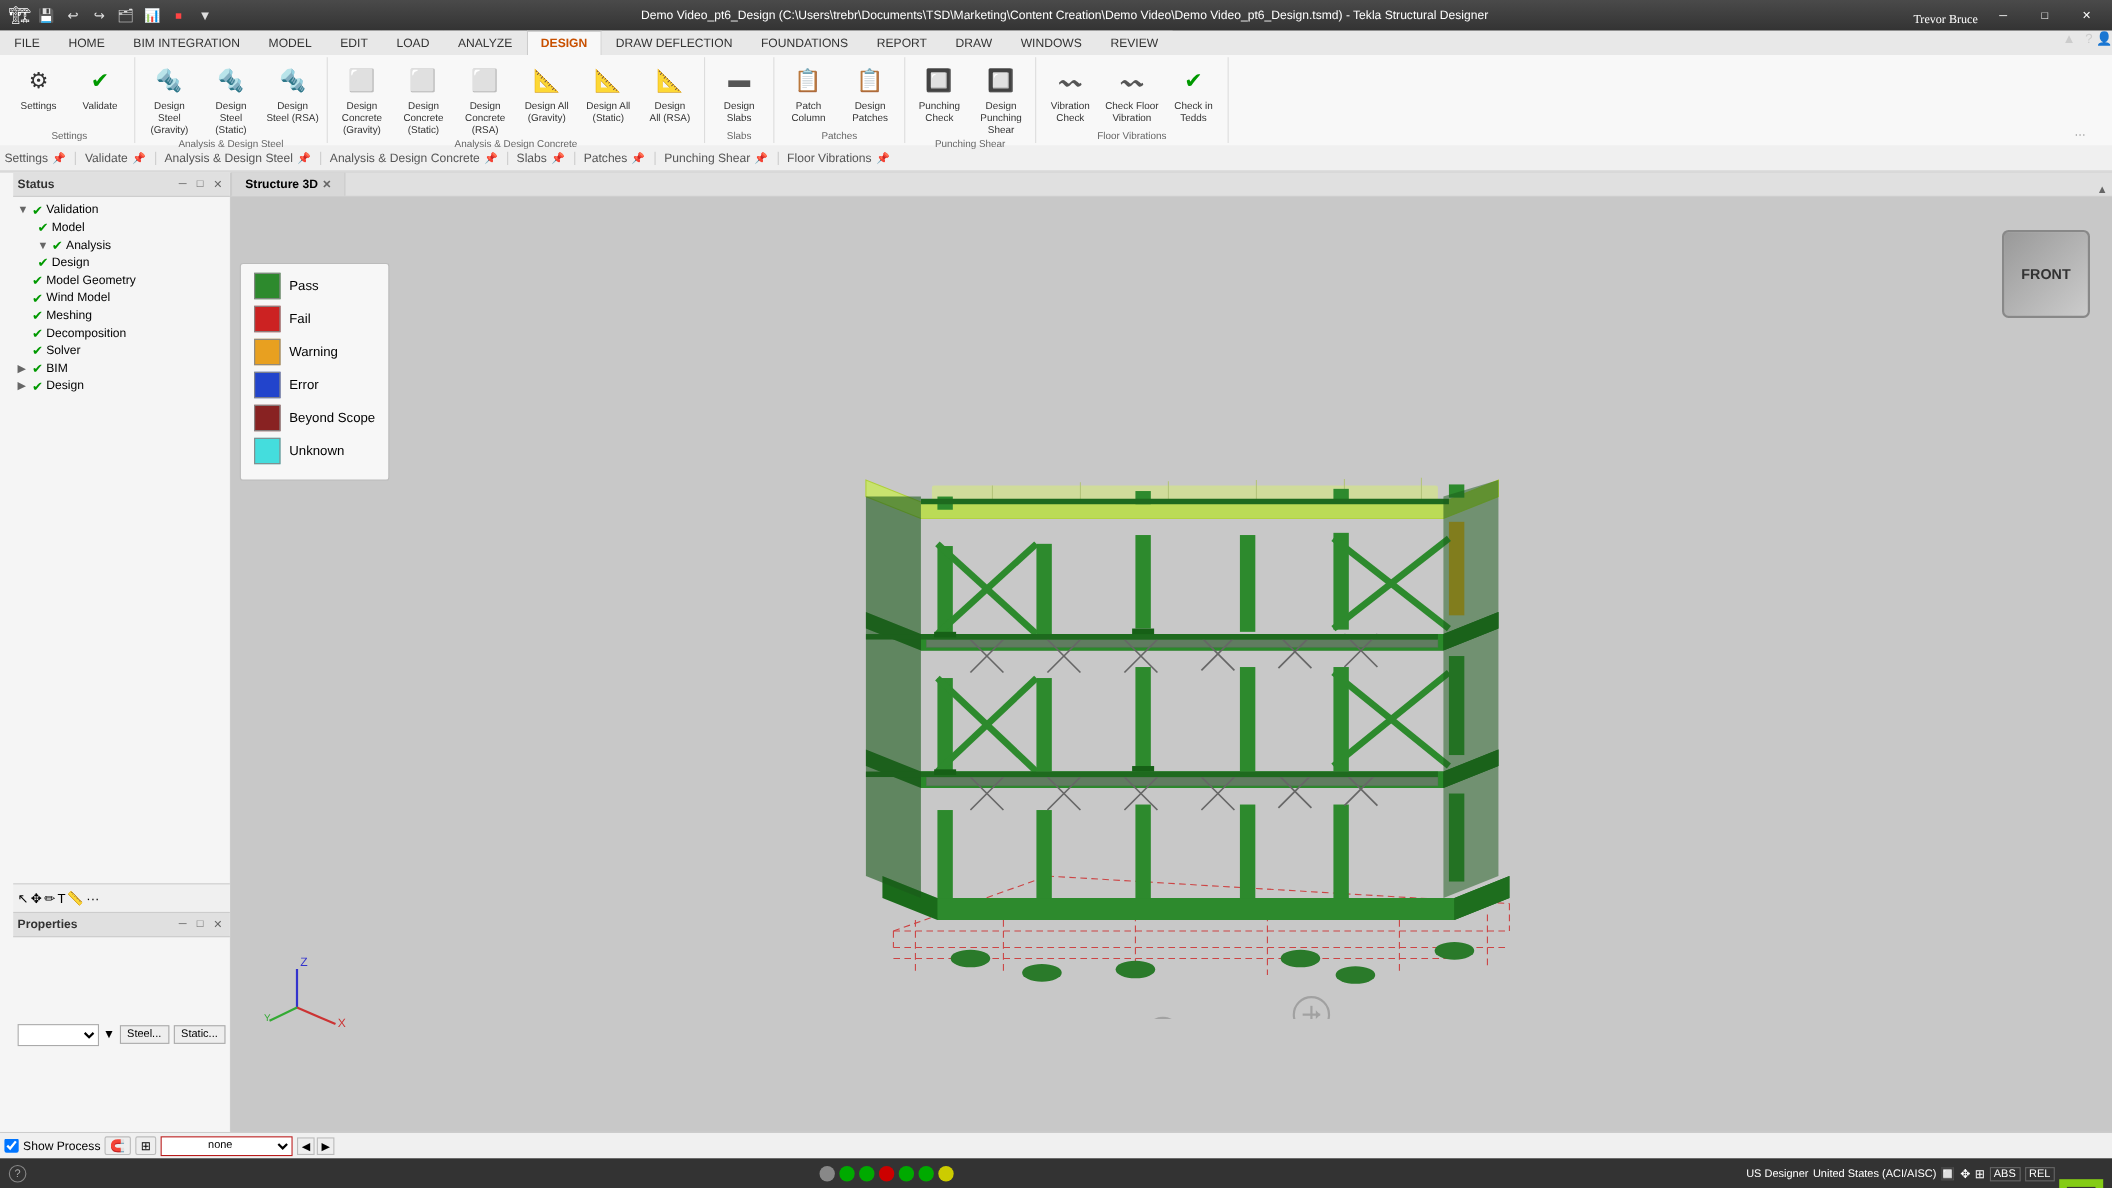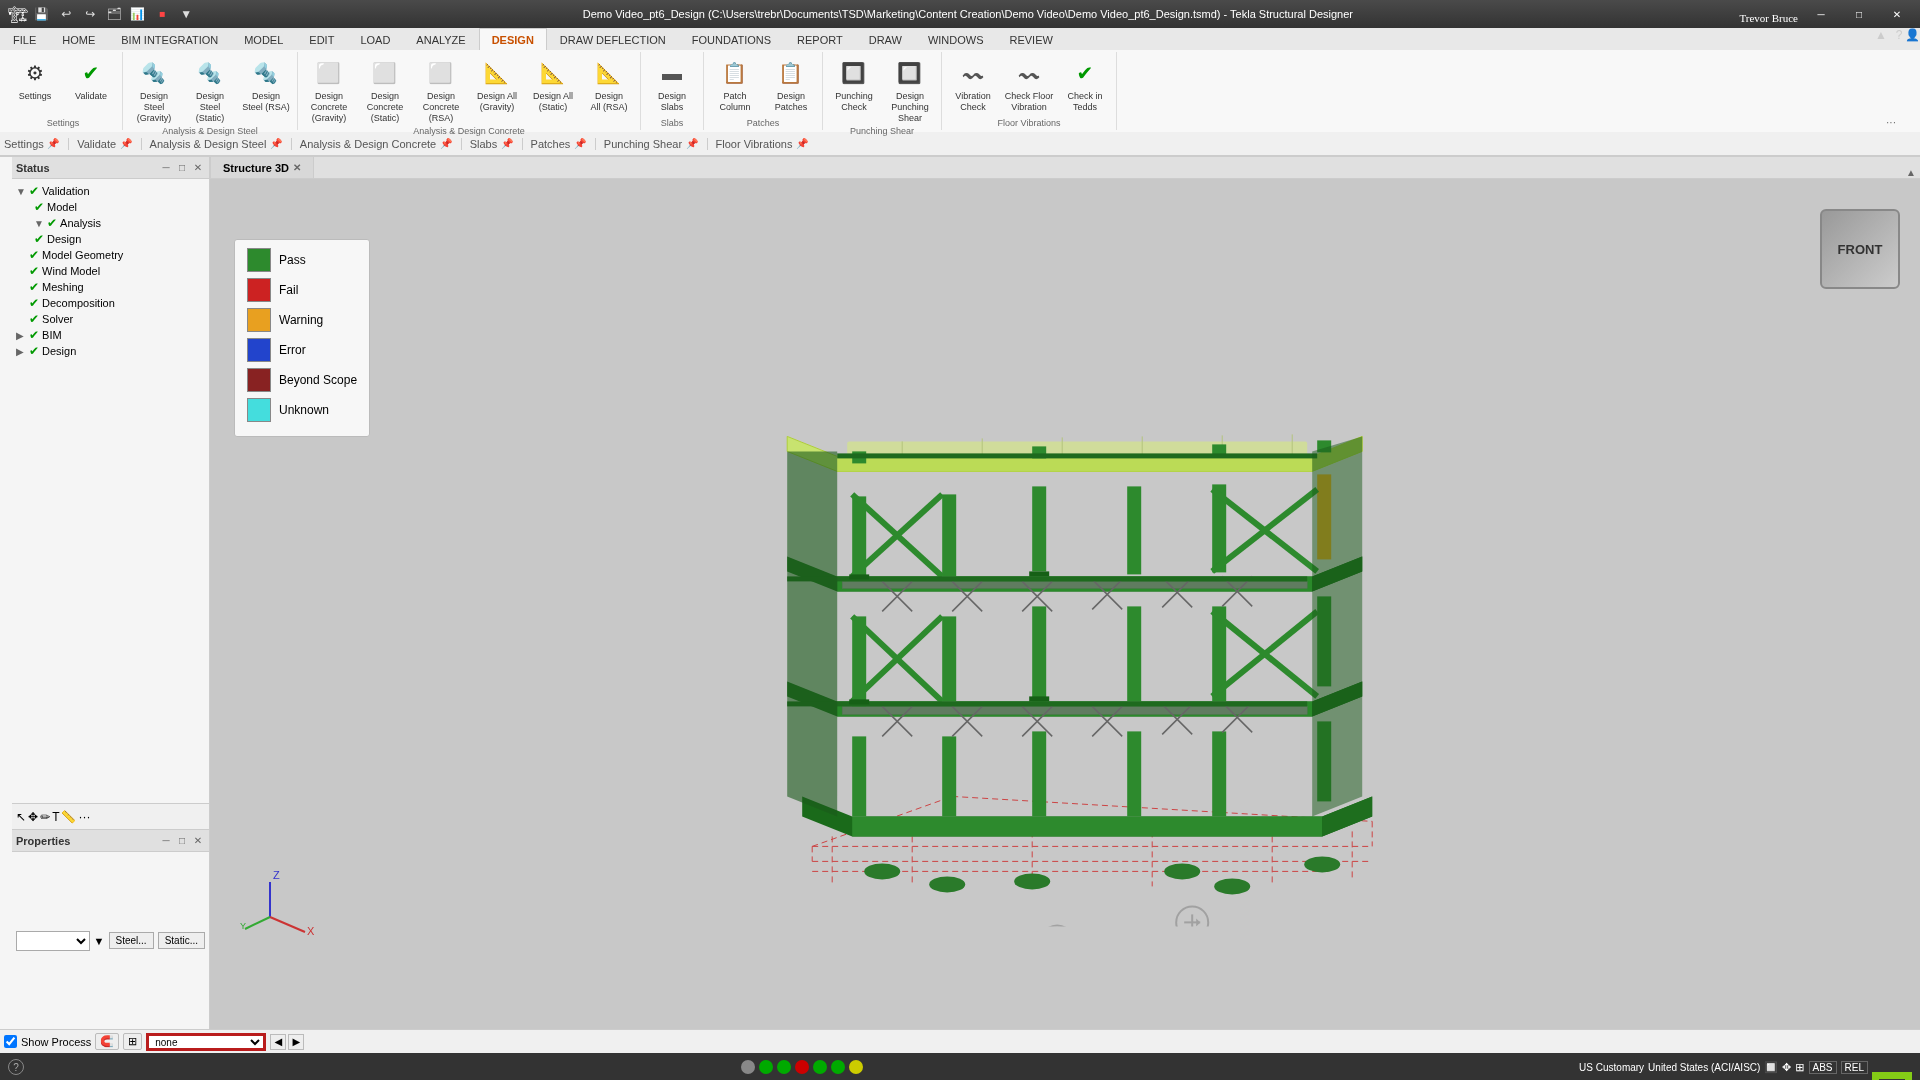--- a/index.html
+++ b/index.html
@@ -205,21 +205,21 @@
       background: #c8c8c8;
       display: flex;
       align-items: center;
       justify-content: center;
       overflow: hidden;
     }
 
     
     .legend {
       position: absolute;
-      left: 24px;
+      left: 8px;
       top: 60px;
       background: rgba(255,255,255,0.85);
       border: 1px solid #bbb;
       padding: 8px 12px;
       border-radius: 3px;
     }
     .legend-item {
       display: flex;
       align-items: center;
       gap: 8px;
@@ -281,21 +281,21 @@
     .bottom-toolbar {
       height: 24px;
       background: #f0f0f0;
       border-top: 1px solid #ccc;
       display: flex;
       align-items: center;
       padding: 0 4px;
       gap: 4px;
     }
     .bt-btn { font-size: 11px; padding: 1px 4px; cursor: pointer; border: 1px solid #bbb; background: #eee; border-radius: 2px; }
-    .process-dropdown { height: 18px; border: 3px solid #b91c1c; background: #fff; font-size: 10px; padding: 0 2px; width: 120px; }
+    .process-dropdown { height: 18px; border: 1px solid #b91c1c; background: #fff; font-size: 10px; padding: 0 2px; width: 120px; text-align: center; }
     .nav-arrows { display: flex; gap: 2px; }
     .nav-arr-btn { width: 16px; height: 16px; font-size: 10px; border: 1px solid #bbb; background: #eee; cursor: pointer; display: flex; align-items: center; justify-content: center; }
   </style>
 </head>
 <body>
 
 <div class="title-bar">
   <div class="title-bar-left">
     <span style="font-size:16px;">🏗</span>
 
@@ -846,21 +846,21 @@
 
     <div class="status-indicator" style="background:#888;"></div>
     <div class="status-indicator green"></div>
     <div class="status-indicator green"></div>
     <div class="status-indicator red"></div>
     <div class="status-indicator green"></div>
     <div class="status-indicator green"></div>
     <div class="status-indicator red" style="background:#cc0;"></div>
   </div>
   <div class="status-right">
-    <span>US Customary</span>
+    <span>US Designer</span>
     <span>United States (ACI/AISC)</span>
     <span style="font-size:11px;">🔲</span>
     <span style="font-size:11px;">✥</span>
     <span style="font-size:11px;">⊞</span>
     <span style="cursor:pointer; padding:0 3px; border:1px solid #666;">ABS</span>
     <span style="cursor:pointer; padding:0 3px; border:1px solid #666;">REL</span>
     <span style="cursor:pointer; padding:0 3px; border:7px solid #84cc16;margin-top:35px;">POL</span>
   </div>
 </div>
 

